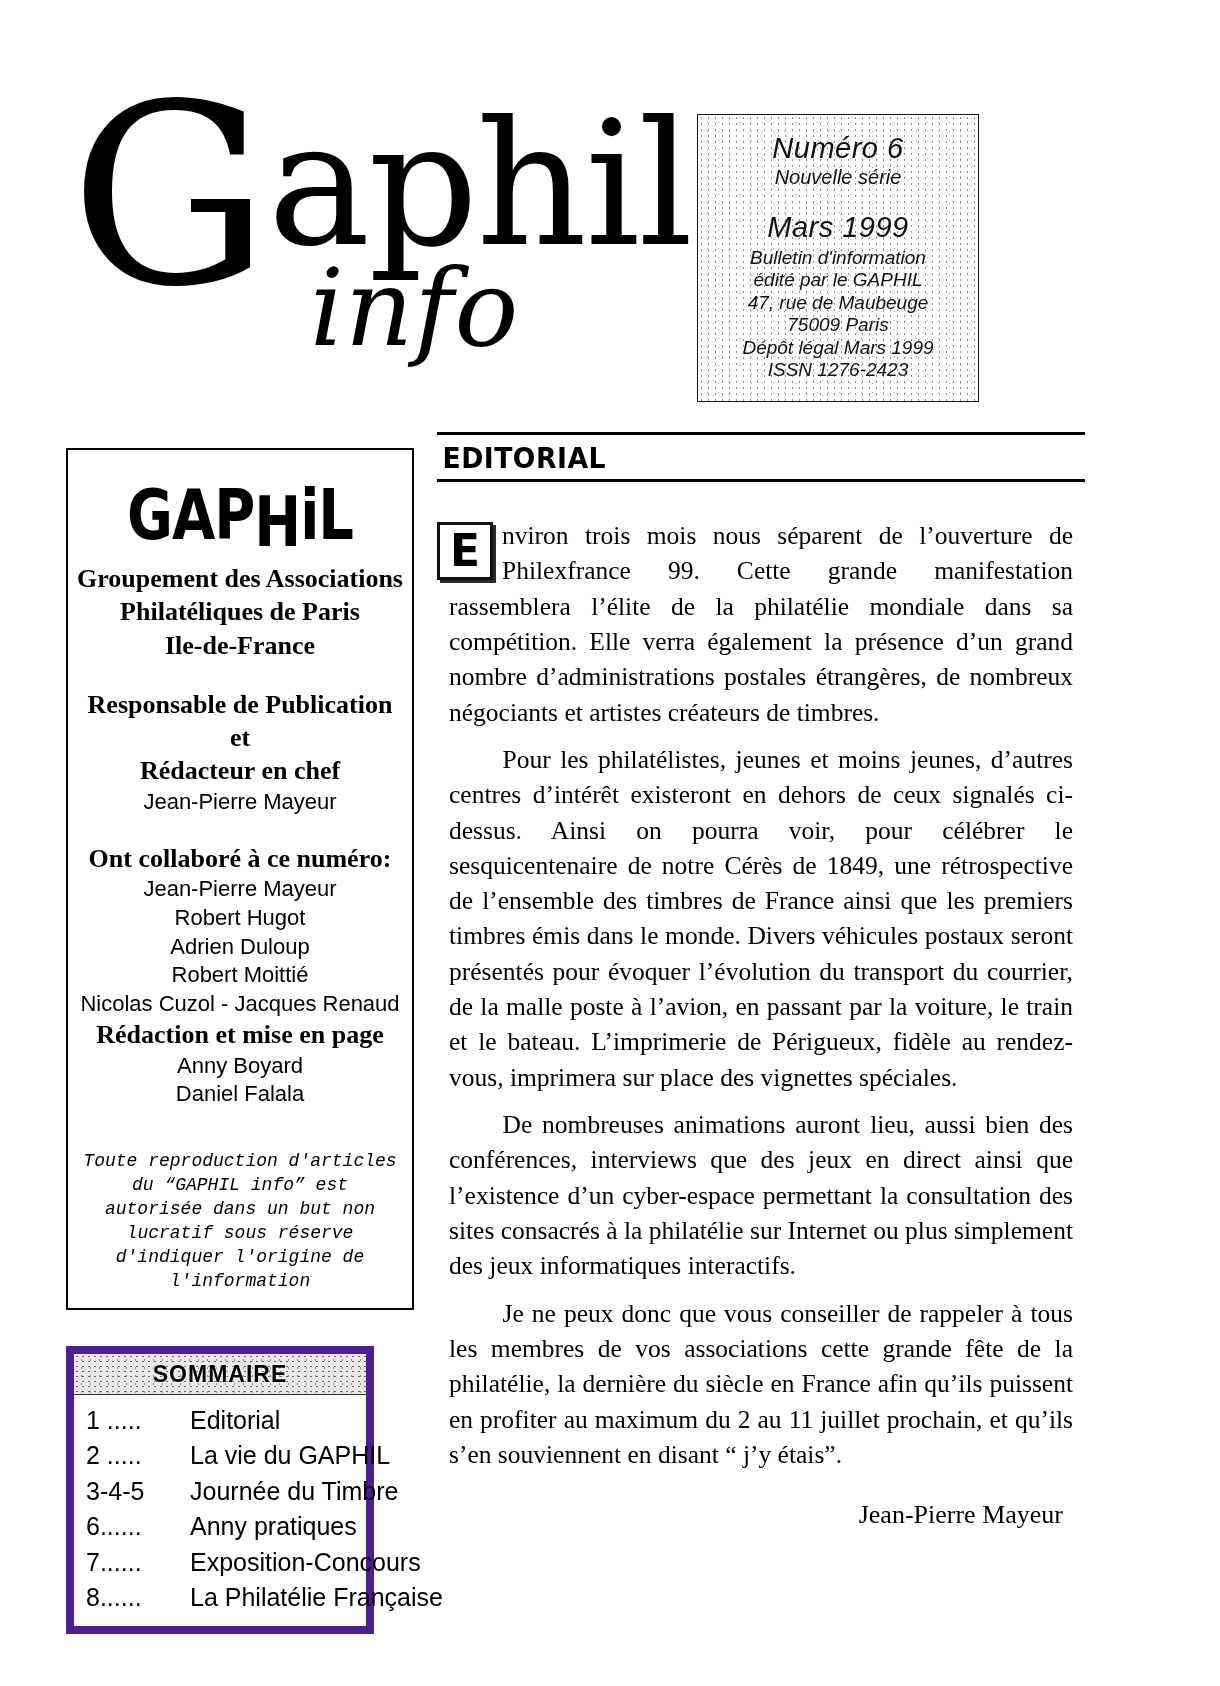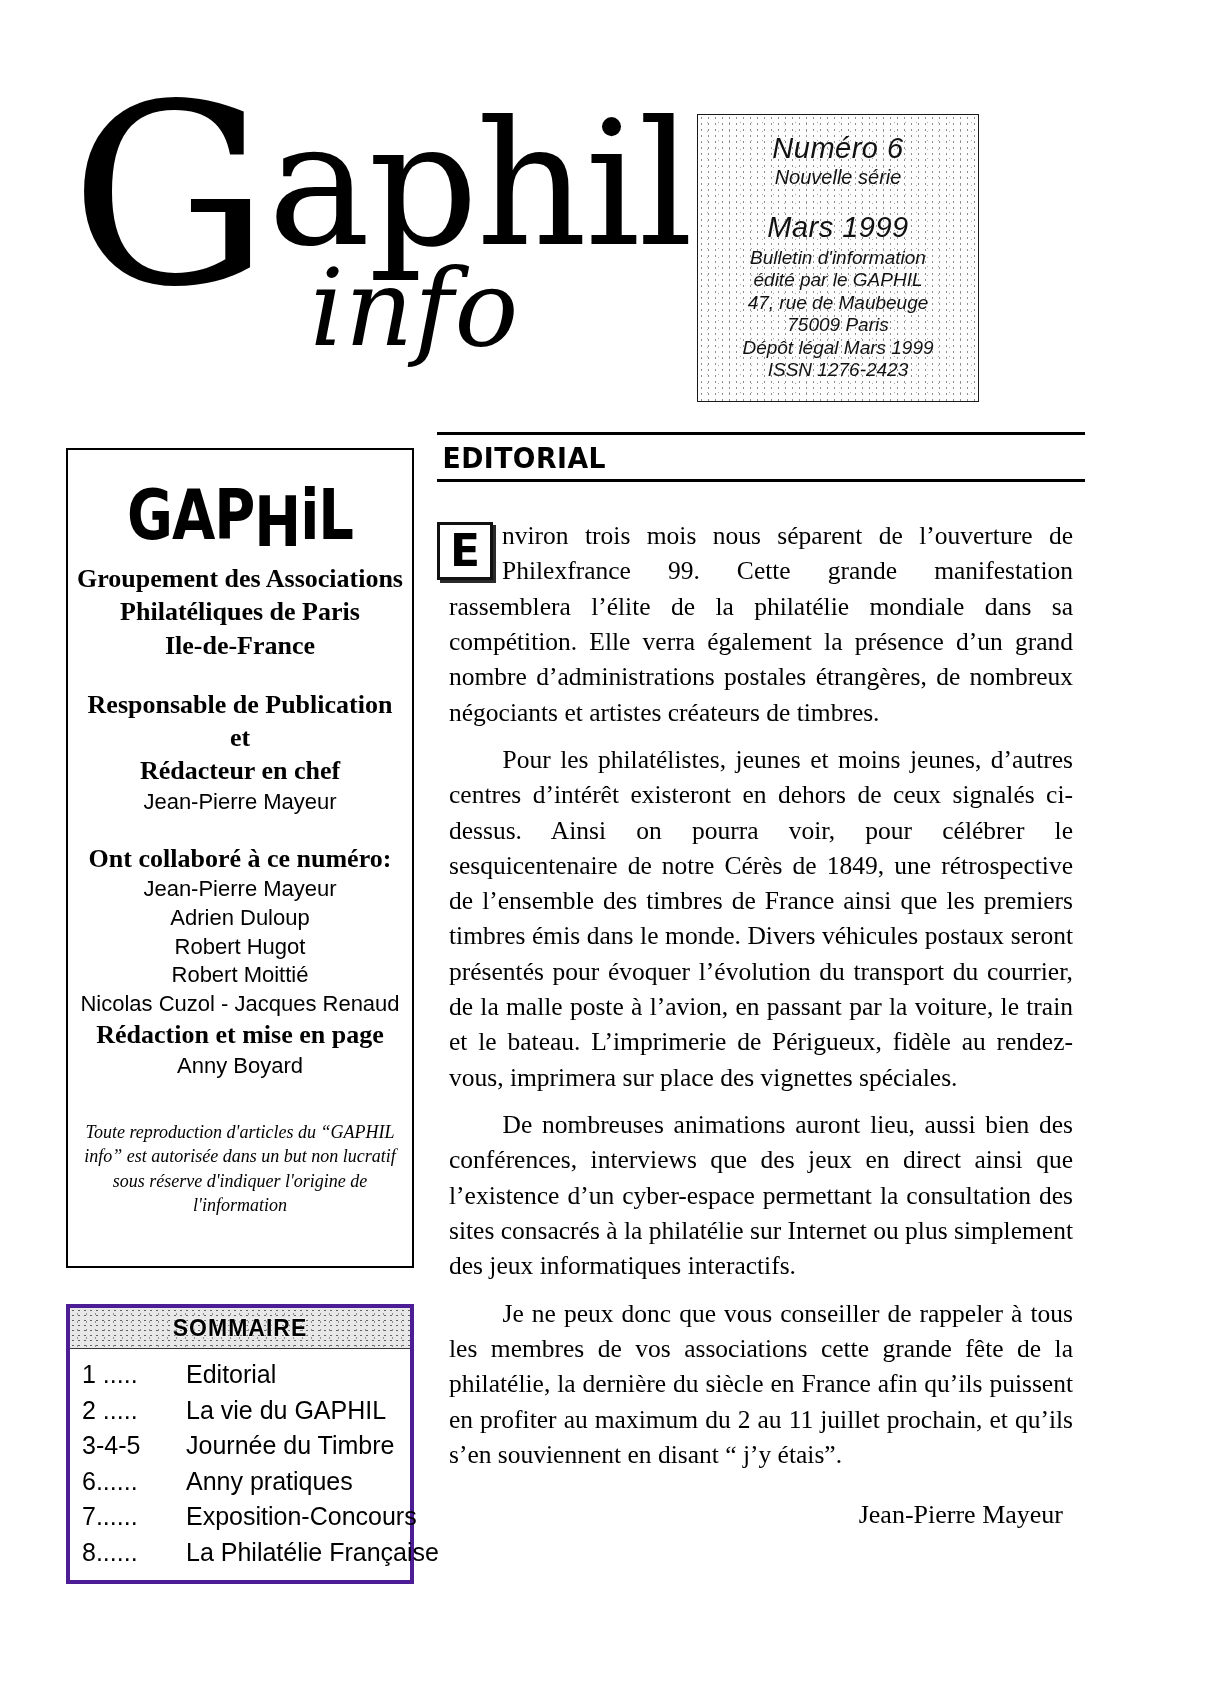--- a/index.html
+++ b/index.html
@@ -124,33 +124,33 @@
     line-height: 1.28;
   }
   .cred-plain {
     font-family: "Liberation Sans", sans-serif;
     font-size: 22px;
     line-height: 1.3;
   }
   .gap-md { height: 26px; }
 
   #reproduction-note {
-    font-family: Liberation Serif, serif;
+    font-family: Liberation Mono, monospace;
     font-style: italic;
     font-size: 18px;
     line-height: 1.34;
     margin-top: 40px;
     padding: 0 2px;
   }
 
   
   #sommaire-box {
     margin-top: 36px;
-    width: 348px;
-    border: 4px solid #4c1d95;
+    width: 308px;
+    border: 8px solid #4c1d95;
     box-sizing: border-box;
   }
   #sommaire-header {
     height: 40px;
     border-bottom: 1px solid #333;
     text-align: center;
     font-family: "Liberation Sans", sans-serif;
     font-weight: 700;
     font-size: 23px;
     letter-spacing: 1px;
@@ -285,27 +285,28 @@
 
     <div class="cred-bold">Responsable de Publication</div>
     <div class="cred-bold">et</div>
     <div class="cred-bold">Rédacteur en chef</div>
     <div class="cred-plain">Jean-Pierre Mayeur</div>
 
     <div class="gap-md"></div>
 
     <div class="cred-bold">Ont collaboré à ce numéro:</div>
     <div class="cred-plain">Jean-Pierre Mayeur</div>
+    <div class="cred-plain">Robert Hugot</div>
     <div class="cred-plain">Adrien Duloup</div>
-    <div class="cred-plain">Robert Hugot</div>
     <div class="cred-plain">Robert Moittié</div>
     <div class="cred-plain">Nicolas Cuzol - Jacques Renaud</div>
 
     <div class="cred-bold">Rédaction et mise en page</div>
     <div class="cred-plain">Anny Boyard</div>
+    <div class="cred-plain">Daniel Falala</div>
 
     <div id="reproduction-note">Toute reproduction d'articles du “GAPHIL info” est autorisée dans un but non lucratif sous réserve d'indiquer l'origine de l'information</div>
 
   </div>
 
   <div id="sommaire-box">
     <div id="sommaire-header">SOMMAIRE</div>
     <div id="sommaire-list">
 
       <div class="toc-row">

